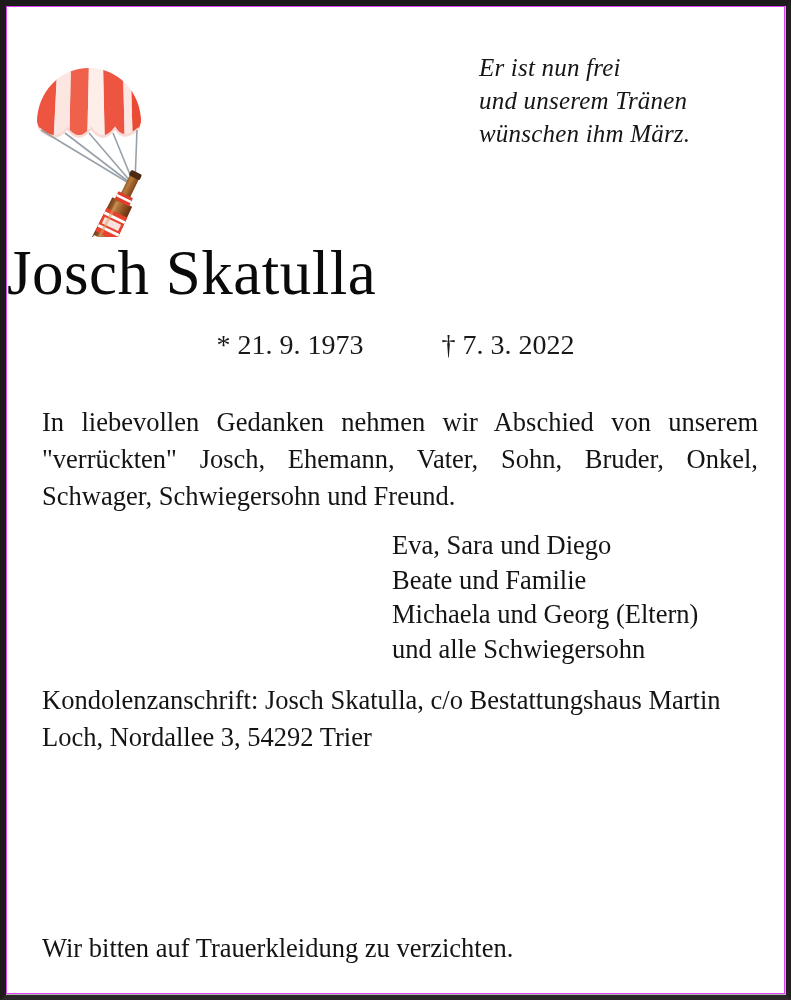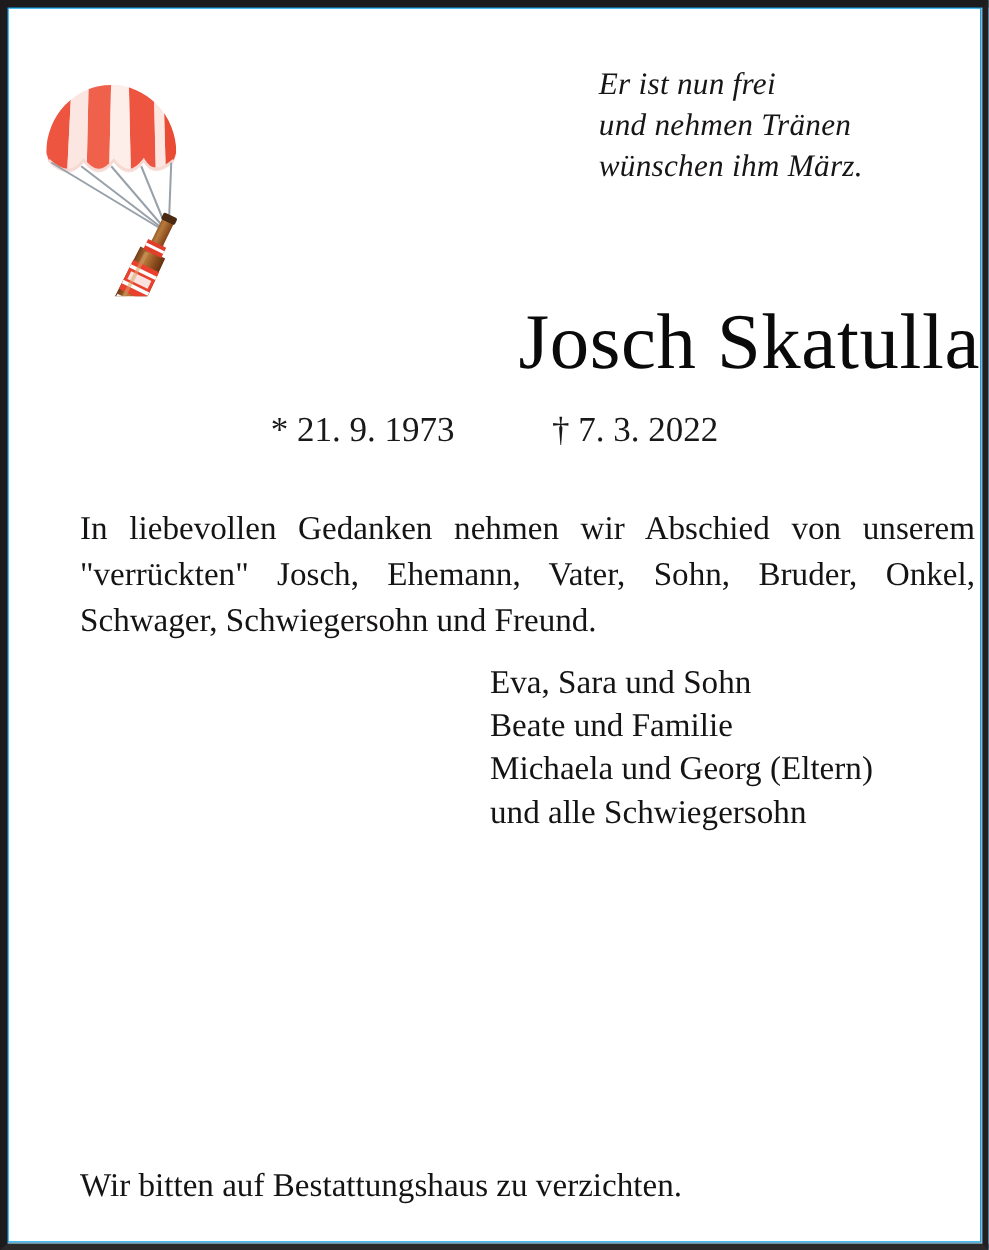--- a/index.html
+++ b/index.html
@@ -11,21 +11,21 @@
   body {
     font-family: "Liberation Serif", "DejaVu Serif", serif;
     color: #111111;
   }
 
   .notice {
     position: relative;
     width: 791px;
     height: 1000px;
     box-sizing: border-box;
-    background: #0ea5e9;
+    background: #d946ef;
     overflow: hidden;
   }
 
   
   .frame-outer {
     position: absolute;
     left: 0;
     top: 0;
     width: 791px;
     height: 1000px;
@@ -80,21 +80,21 @@
     color: #171516;
   }
   .epigraph div { white-space: nowrap; }
 
   
   .deceased-name {
     position: absolute;
     left: 0;
     top: 231px;
     width: 777px;
-    text-align: right;
+    text-align: left;
     font-size: 63px;
     line-height: 70px;
     letter-spacing: 0.5px;
     color: #0b0a0a;
   }
 
   
   .dates {
     position: absolute;
     left: 0;
@@ -111,21 +111,20 @@
   
   .para {
     position: absolute;
     left: 35px;
     width: 716px;
     font-size: 26.5px;
     line-height: 37px;
     text-align: justify;
     text-justify: inter-word;
     color: #151314;
-    margin-left: 22px;
   }
   .para.last-left { text-align: left; }
 
   #p-farewell { top: 397px; }
   #p-condolence { top: 675px; }
   #p-ceremony { top: 768px; }
   #p-request { top: 923px; }
 
   
   .survivors {
@@ -204,41 +203,42 @@
           <rect x="-11" y="62" width="22" height="6" fill="#f2f0ec"></rect>
           <rect x="-9" y="63.5" width="18" height="3" fill="#3a2310"></rect>
 
           <path d="M-6,22 L-3,22 L-4,72 L-7,72 Z" fill="#d9a266" opacity="0.55"></path>
         </g>
       </svg>
     </div>
 
     <div class="epigraph">
       <div>Er ist  nun frei</div>
-      <div>und nehmen Tränen</div>
+      <div>und unserem Tränen</div>
       <div>wünschen ihm März.</div>
     </div>
 
     <div class="deceased-name">Josch Skatulla</div>
 
     <div class="dates">
       <span class="birth"><span class="sym">*</span><span>21. 9. 1973</span></span><span class="death"><span class="sym">†</span><span>7. 3. 2022</span></span>
     </div>
 
     <div class="para" id="p-farewell">In liebevollen Gedanken nehmen wir Abschied von unserem "verrückten" Josch, Ehemann, Vater, Sohn, Bruder, Onkel, Schwager, Schwiegersohn und Freund.</div>
 
     <div class="survivors">
-      <div>Eva, Sara und Sohn</div>
+      <div>Eva, Sara und Diego</div>
       <div>Beate und Familie</div>
       <div>Michaela und Georg (Eltern)</div>
       <div>und alle Schwiegersohn</div>
     </div>
 
-
-
-    <div class="para last-left" id="p-request">Wir bitten auf Bestattungshaus zu verzichten.</div>
+    <div class="para last-left" id="p-condolence">Kondolenzanschrift: Josch Skatulla, c/o Bestattungshaus Martin Loch, Nordallee 3, 54292 Trier</div>
+
+
+    <div class="para last-left" id="p-request">Wir bitten auf Trauerkleidung zu verzichten.</div>
 
   </div>
 
   <div class="frame-hairline"></div>
   <div class="frame-outer"></div>
 
 </div>
 
 </body></html>

